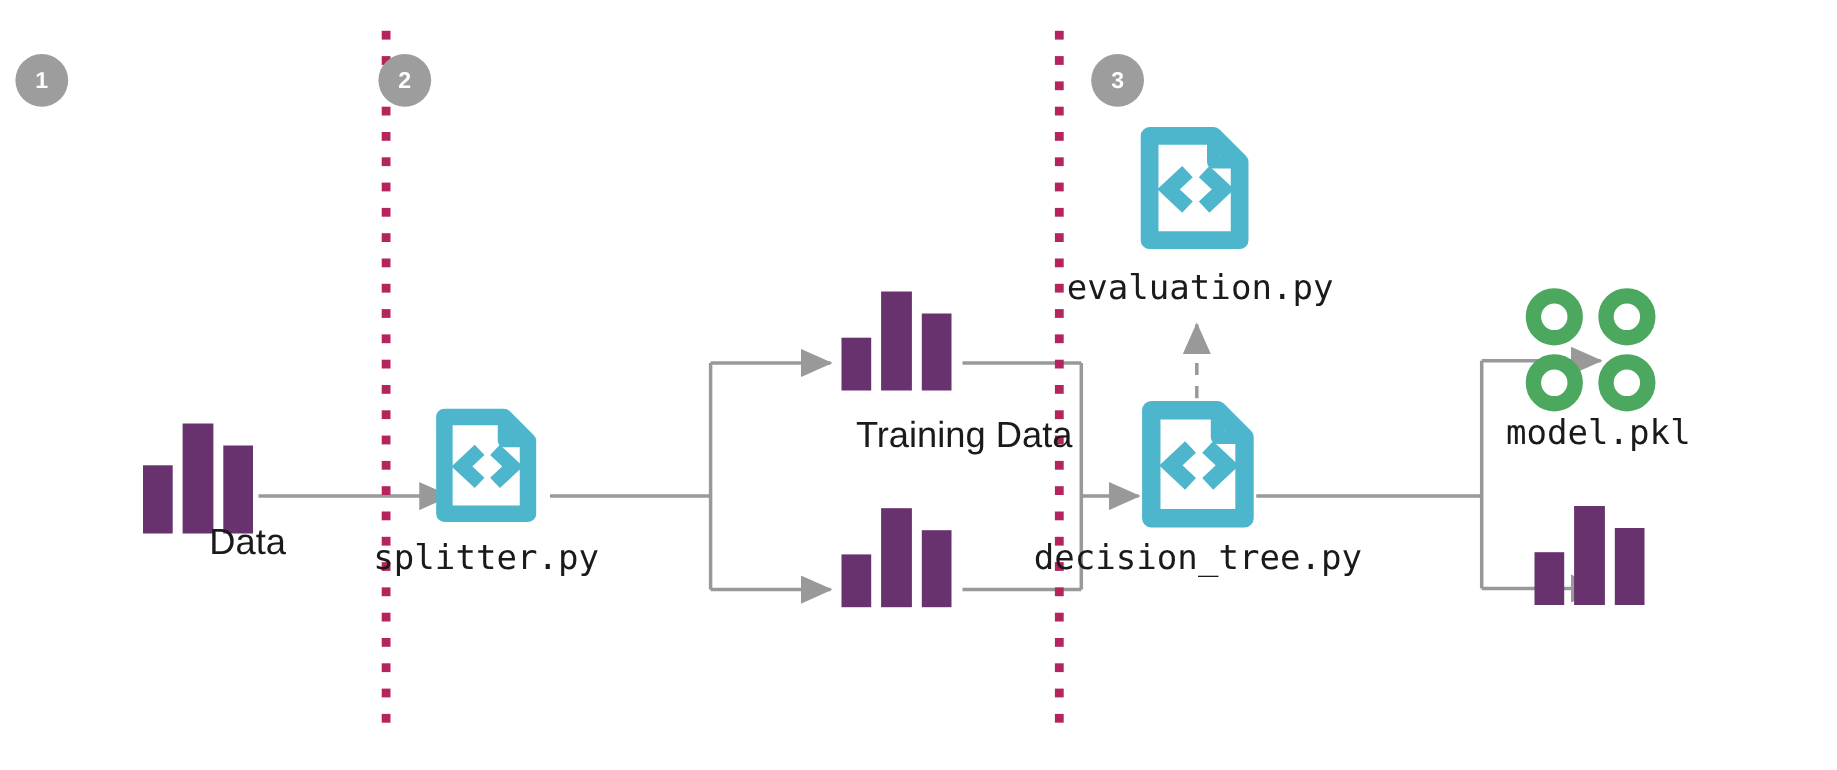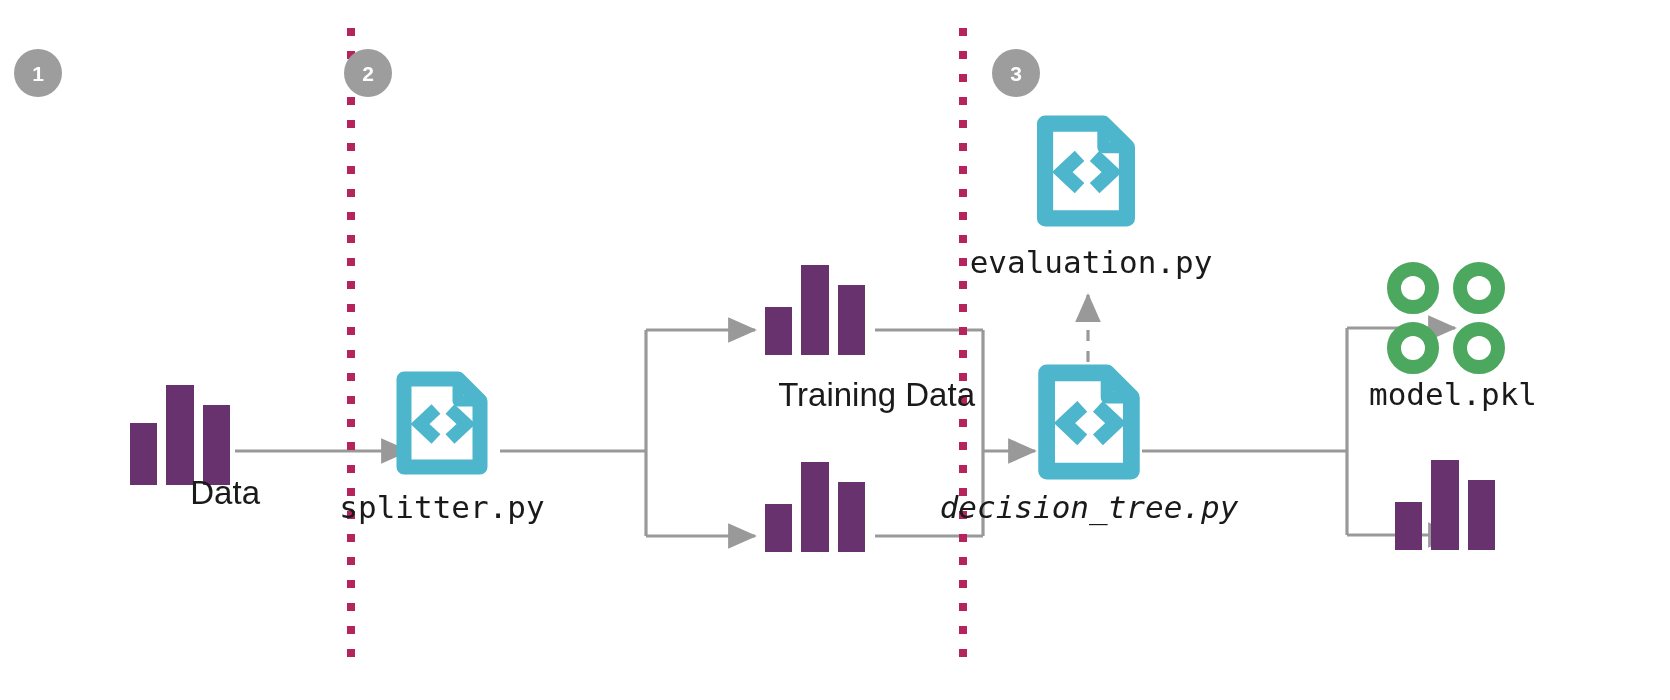--- a/index.html
+++ b/index.html
@@ -237,21 +237,21 @@
     <div class="bar" style="height:90px;"></div>
     <div class="bar" style="height:70px;"></div>
   </div>
 
   <svg class="file-icon" style="left:1034px; top:364px;" width="110" height="116" viewBox="0 0 92 104">
     <path d="M8,8 L62,8 L84,30 L84,96 L8,96 Z" fill="none" stroke="#4DB6CC" stroke-width="15" stroke-linejoin="round"></path>
     <path d="M62,8 L62,30 L84,30" fill="none" stroke="#4DB6CC" stroke-width="11" stroke-linejoin="round"></path>
     <path d="M40,38 L24,53 L40,68" fill="none" stroke="#4DB6CC" stroke-width="13" stroke-linejoin="miter" stroke-linecap="butt"></path>
     <path d="M54,38 L70,53 L54,68" fill="none" stroke="#4DB6CC" stroke-width="13" stroke-linejoin="miter" stroke-linecap="butt"></path>
   </svg>
-  <div class="node-label label-mono" style="left:939px; top:492px; width:300px;font-style:italic;">decision_tree.py</div>
+  <div class="node-label label-mono" style="left:939px; top:492px; width:300px;">decision_tree.py</div>
 
   <svg class="file-icon" style="left:1034px; top:115px;" width="104" height="112" viewBox="0 0 92 104">
     <path d="M8,8 L62,8 L84,30 L84,96 L8,96 Z" fill="none" stroke="#4DB6CC" stroke-width="15" stroke-linejoin="round"></path>
     <path d="M62,8 L62,30 L84,30" fill="none" stroke="#4DB6CC" stroke-width="11" stroke-linejoin="round"></path>
     <path d="M40,38 L24,53 L40,68" fill="none" stroke="#4DB6CC" stroke-width="13" stroke-linejoin="miter" stroke-linecap="butt"></path>
     <path d="M54,38 L70,53 L54,68" fill="none" stroke="#4DB6CC" stroke-width="13" stroke-linejoin="miter" stroke-linecap="butt"></path>
   </svg>
   <div class="node-label label-mono" style="left:961px; top:236px; width:260px;margin-top:11px;">evaluation.py</div>
 
   <div class="rings-icon" style="left:1387px; top:262px; width:124px; height:112px;">

